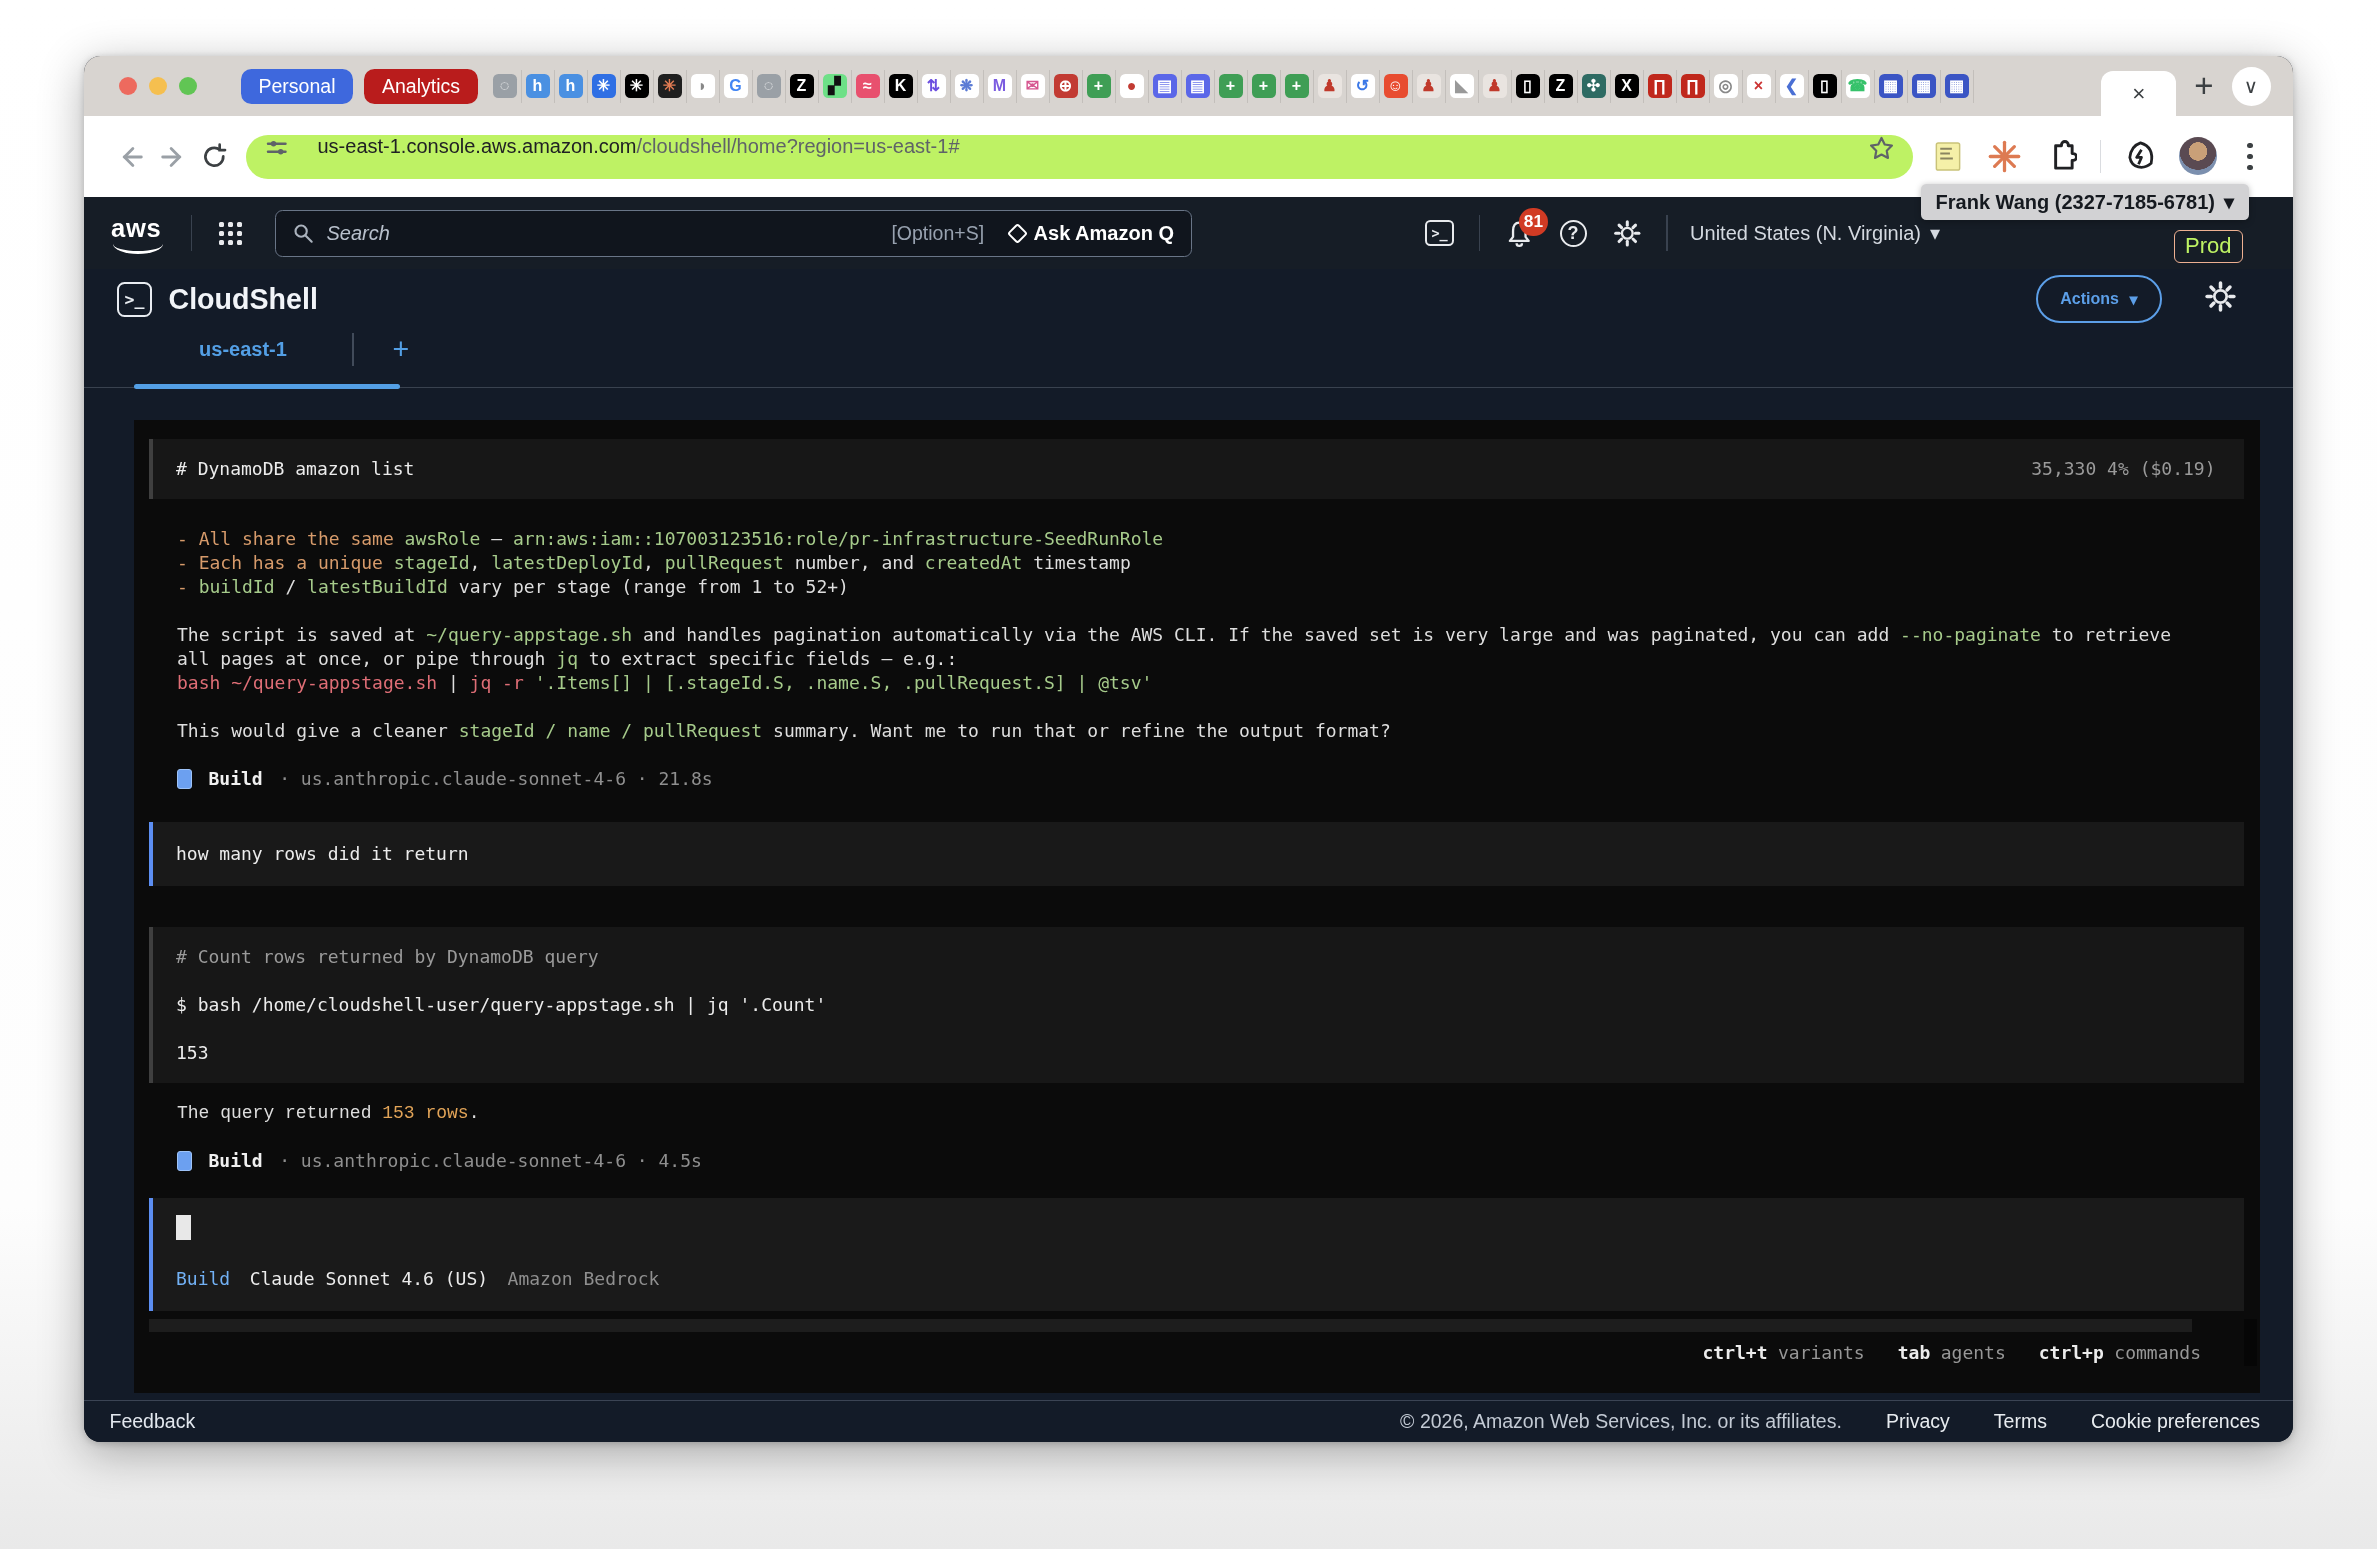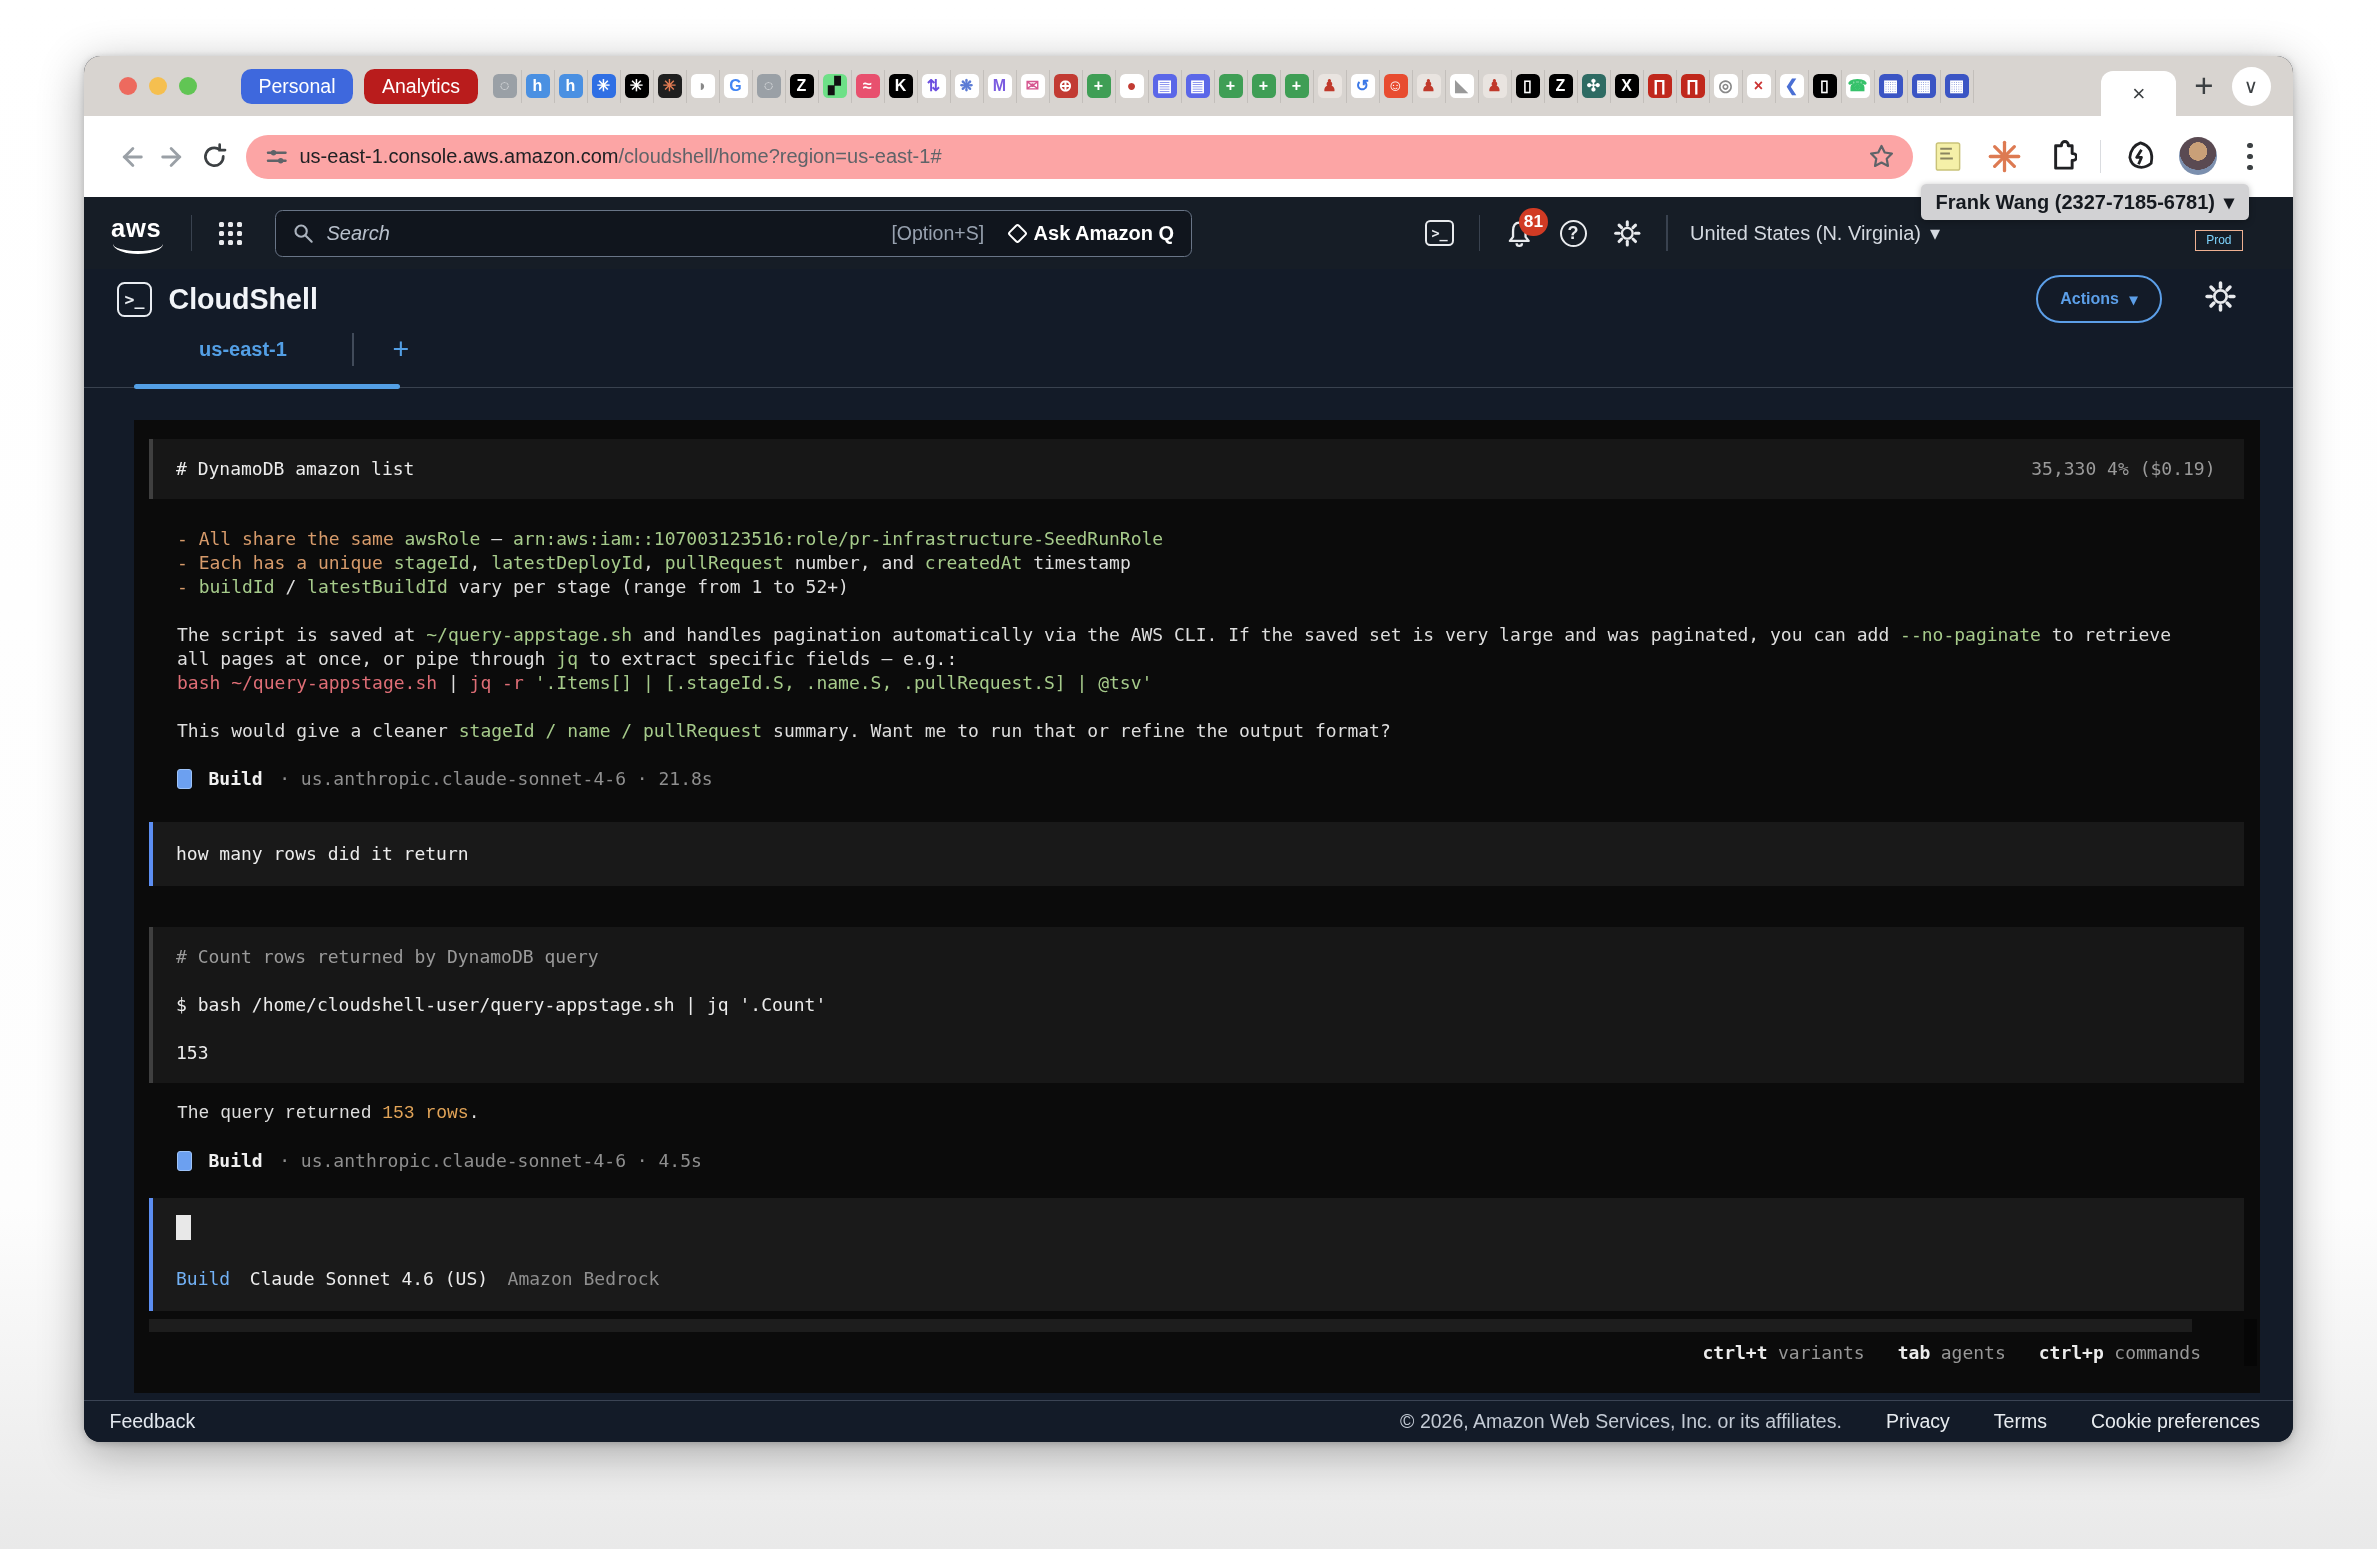--- a/index.html
+++ b/index.html
@@ -45,22 +45,22 @@
   }
   .newtab { font-size:33px; color:#3c4043; margin:0 7.5px; background:none; border:none; font-family:inherit; }
   .tab-chevron {
     margin-left:auto; width:39px; height:39px; border-radius:50%; background:#fff;
     display:flex; align-items:center; justify-content:center; font-size:19.5px; color:#3c4043; flex:0 0 auto;
   }
   
   .toolbar { height:81px; background:#ffffff; display:flex; align-items:center; padding:0 25.5px; }
   .nav-ic { width:42px; height:42px; display:flex; align-items:center; justify-content:center; border:none; background:none; }
   .urlbar {
-    flex:1; height:44px; background:#fca5a5; border-radius:22px; margin:0 19.5px 0 10.5px;
-    display:flex; align-items:center; padding:0 18px; gap:10px;
+    flex:1; height:44px; background:#bef264; border-radius:22px; margin:0 19.5px 0 10.5px;
+    display:flex; padding:0 18px; gap:28px;
   }
   .url-text { font-size:20px; color:#202124; white-space:nowrap; }
   .url-text .path { color:#5f6368; }
   .url-spacer { flex:1; }
   .ext-row { display:flex; align-items:center; gap:22.5px; padding-right:7.5px; }
   .tb-div { width:1.5px; height:33px; background:#dadce0; }
   .avatar {
     width:38px; height:38px; border-radius:50%;
     background:radial-gradient(circle at 50% 38%, #c9a078 0 30%, #5a4a52 31% 60%, #7b8fae 61% 100%);
     border:none;
@@ -99,21 +99,21 @@
     display:flex; align-items:center; justify-content:center; padding:0 4.5px;
   }
   .region { color:#d4d9e0; font-size:20px; display:flex; gap:9px; align-items:center; background:none; border:none; font-family:inherit; }
   .acct-float {
     position:absolute; top:128px; right:44px; height:36px; z-index:9;
     background:#d2d2d4; border-radius:5.3px; padding:0 15px; display:flex; align-items:center; gap:9px;
     color:#15191f; font-size:20px; font-weight:bold; box-shadow:0 1.5px 6px rgba(0,0,0,.25);
   }
   .prod-tag {
     position:absolute; top:174px; right:50px; z-index:8;
-    border:1.5px solid #eeb091; color:#7dd3fc; border-radius:0; font-size:12px; padding:2.3px 10.5px;
+    border:1.5px solid #eeb091; color:#bef264; border-radius:6px; font-size:22px; padding:2.3px 10.5px;
   }
   
   .aws-page { position:absolute; left:0; right:0; top:213px; bottom:42px; background:#131b28; }
   .cs-titlerow { display:flex; align-items:center; gap:16.5px; padding-left:33px; margin-top:6px; height:48px; position:relative; }
   .cs-ic { width:35px; height:35px; border:2.3px solid #e9edf2; border-radius:7.5px; color:#e9edf2;
     font-family:"DejaVu Sans Mono",monospace; font-size:16.5px; font-weight:bold;
     display:flex; align-items:center; justify-content:center; }
   .cs-title { color:#f1f4f8; font-size:28.6px; font-weight:bold; }
   .actions-btn {
     position:absolute; right:131px; top:0; height:48px; border:2.3px solid #5c9fe8; border-radius:24px;

